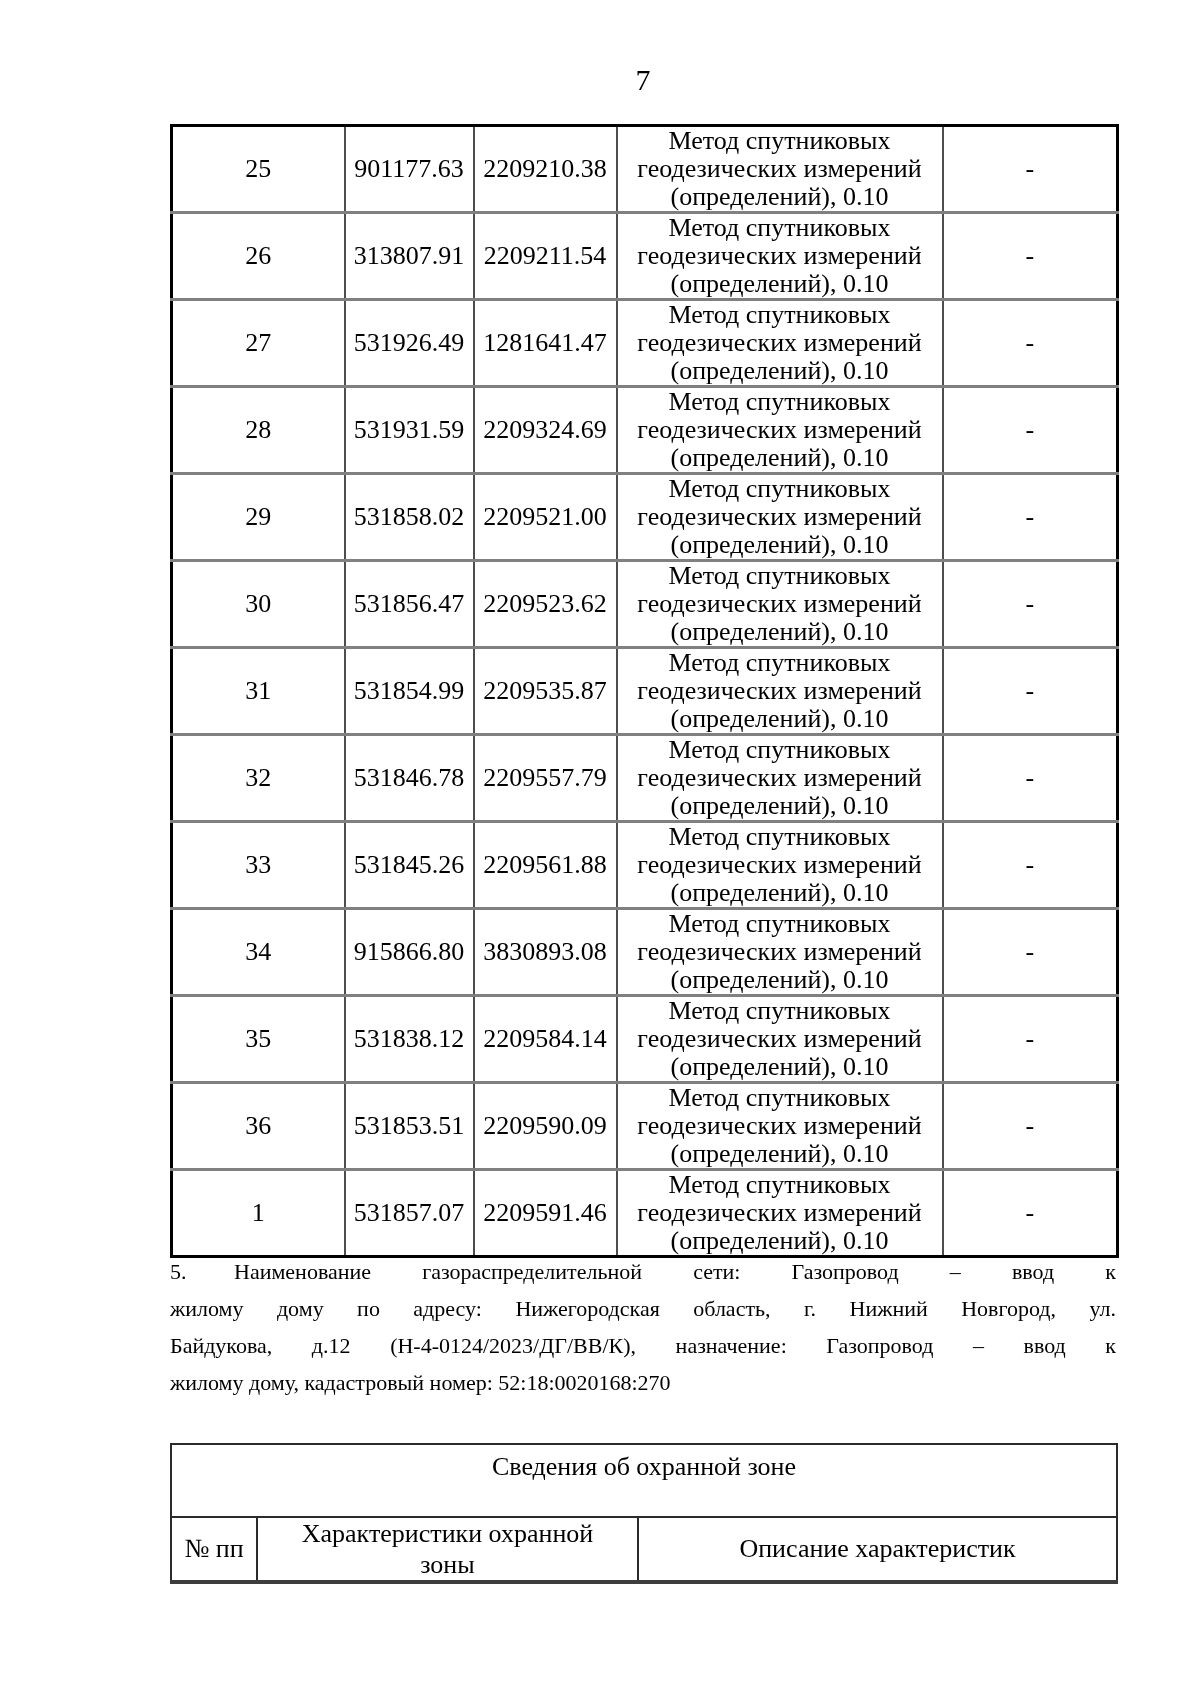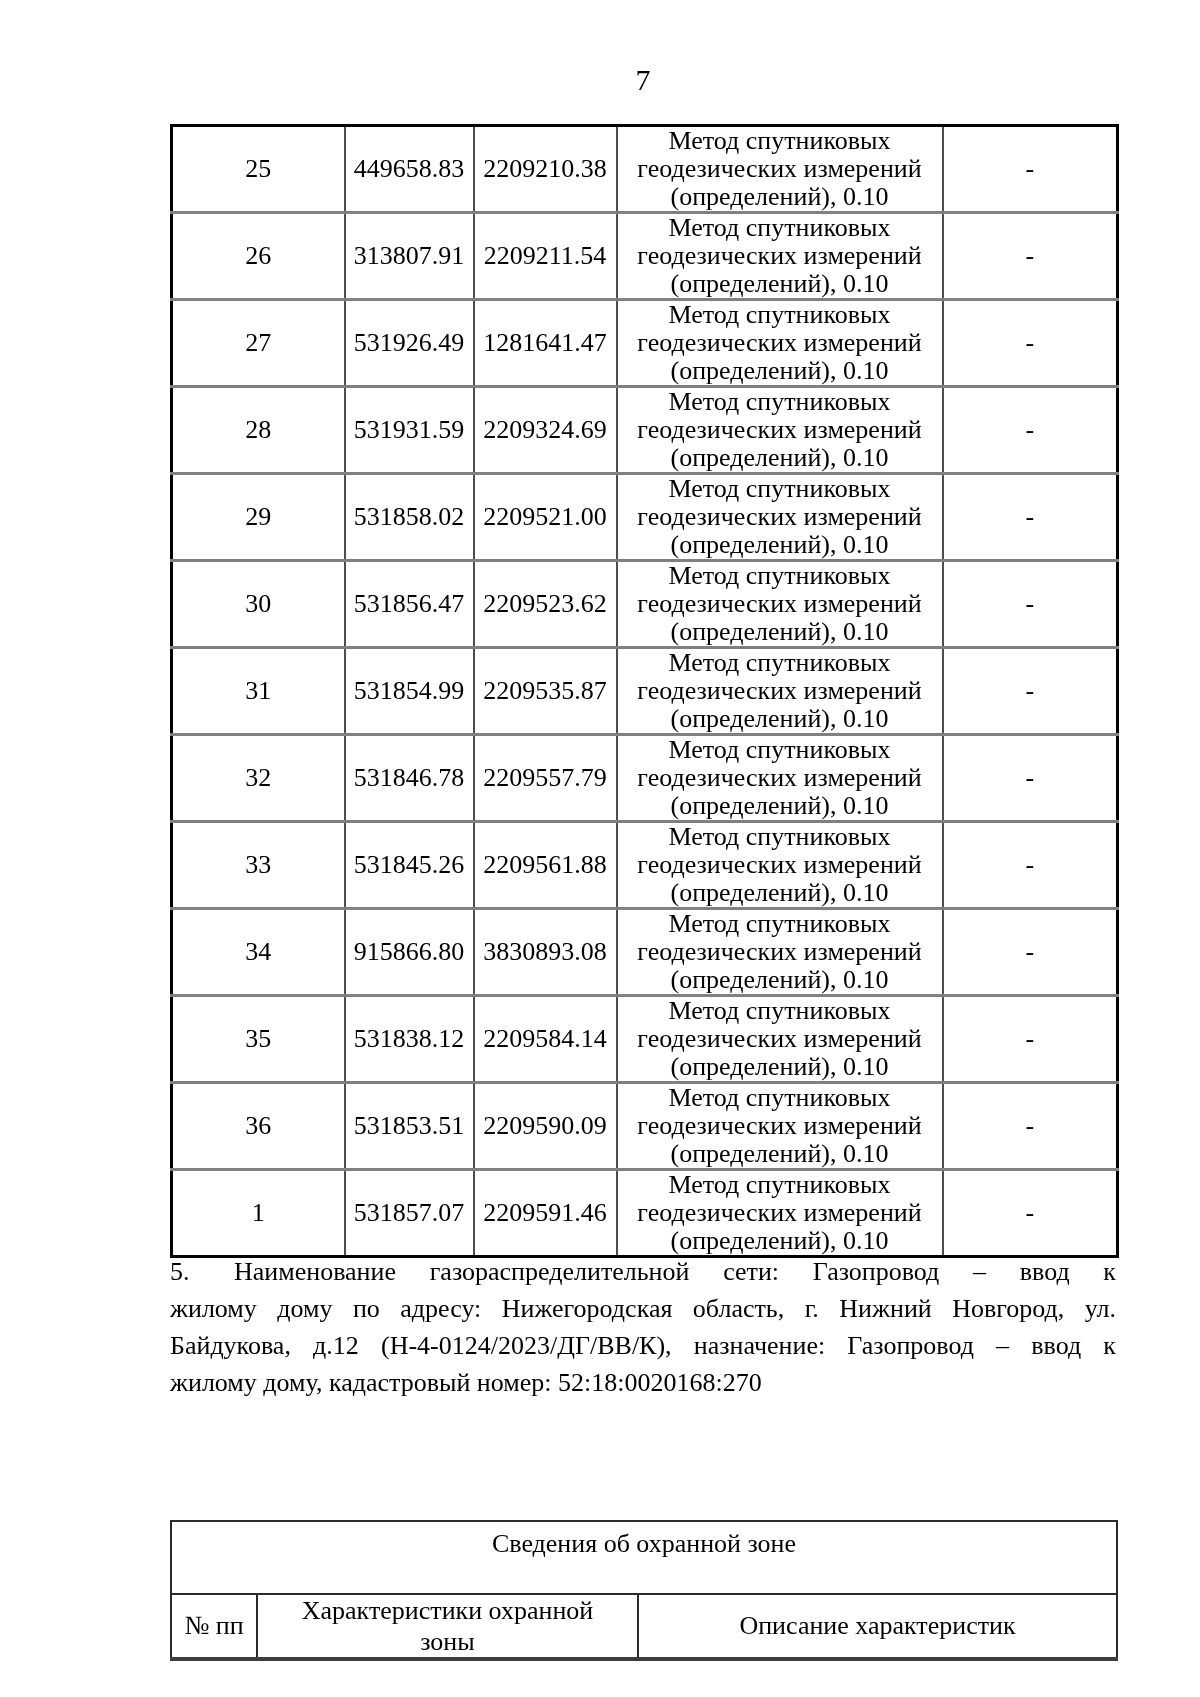--- a/index.html
+++ b/index.html
@@ -48,37 +48,37 @@
   table.coords td.c-method {
     line-height: 28px;
     padding: 0 2px;
   }
   
   .para {
     position: absolute;
     left: 170px;
     top: 1253px;
     width: 946px;
-    font-size: 26px;
+    font-size: 22px;
     line-height: 37px;
   }
   .para .jline {
     text-align: justify;
     text-align-last: justify;
   }
   .para .lastline { text-align: left; }
   .para .num {
     display: inline-block;
     width: 64px;
   }
   
   table.zone {
     position: absolute;
     left: 170px;
-    top: 1520px;
+    top: 1443px;
     width: 946px;
     table-layout: fixed;
     border-collapse: collapse;
     border: 2px solid #000000;
   }
   table.zone td {
     border: 2px solid #2b2b2b;
     font-size: 26px;
     text-align: center;
     padding: 0;
@@ -104,21 +104,21 @@
     <colgroup>
       <col style="width:173px">
       <col style="width:129px">
       <col style="width:143px">
       <col style="width:326px">
       <col style="width:175px">
     </colgroup>
     <tbody id="coords-body">
         <tr>
           <td class="c-n">25</td>
-          <td class="c-x">449658.83</td>
+          <td class="c-x">901177.63</td>
           <td class="c-y">2209210.38</td>
           <td class="c-method">Метод спутниковых геодезических измерений (определений), 0.10</td>
           <td class="c-dash">-</td>
         </tr>
         <tr>
           <td class="c-n">26</td>
           <td class="c-x">313807.91</td>
           <td class="c-y">2209211.54</td>
           <td class="c-method">Метод спутниковых геодезических измерений (определений), 0.10</td>
           <td class="c-dash">-</td>

